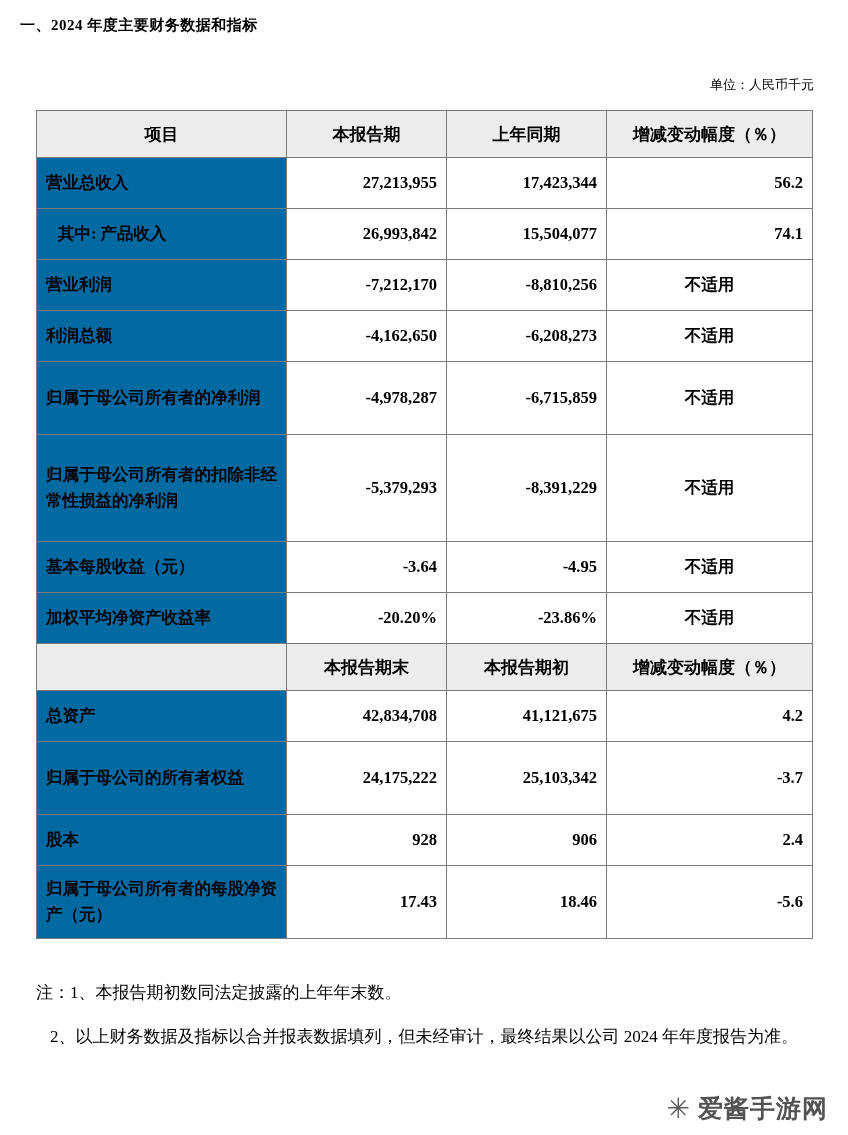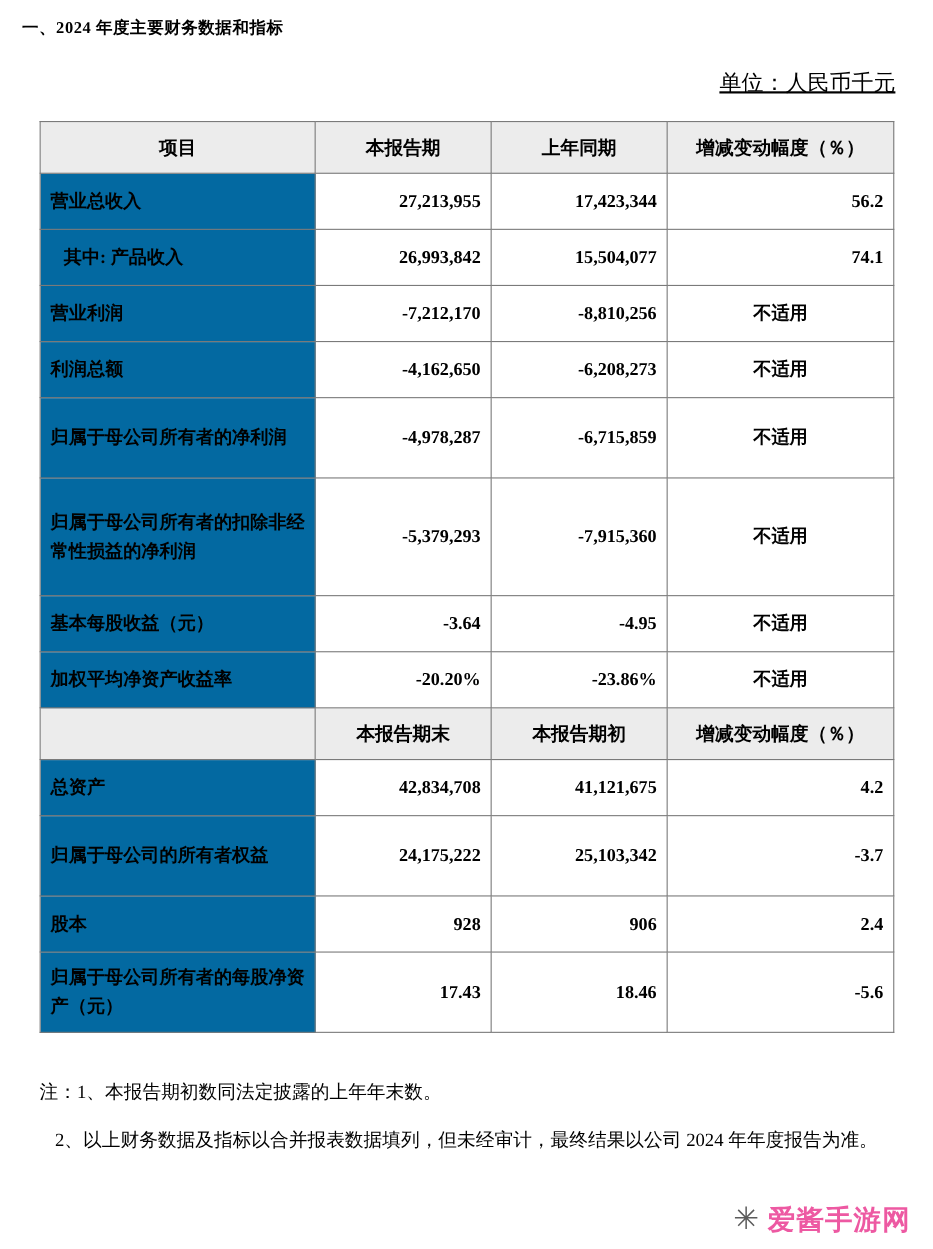--- a/index.html
+++ b/index.html
@@ -26,25 +26,24 @@
     position: absolute;
     top: 16px;
     left: 20px;
     font-size: 15px;
     font-weight: bold;
     letter-spacing: 0.5px;
     white-space: nowrap;
   }
   .unit-line {
     position: absolute;
-    top: 62px;
+    top: 76px;
     right: 34px;
-    font-size: 20px;
+    font-size: 13px;
     white-space: nowrap;
-    text-decoration: underline;
   }
   table.fin {
     position: absolute;
     top: 110px;
     left: 36px;
     width: 776px;
     border-collapse: collapse;
     table-layout: fixed;
     font-size: 16.5px;
   }
@@ -109,21 +108,21 @@
     gap: 8px;
     opacity: 0.9;
   }
   .wm-star {
     font-size: 28px;
     color: #4a4a4a;
     line-height: 1;
   }
   .wm-text {
     font-size: 25px;
-    color: #ec4899;
+    color: #404040;
     font-family: "Liberation Sans", sans-serif;
     font-weight: bold;
     letter-spacing: 1px;
   }
 </style>
 </head>
 <body>
 
 <div class="page">
 
@@ -177,21 +176,21 @@
       <tr class="r-tall">
         <td class="label-cell">归属于母公司所有者的净利润</td>
         <td class="num">-4,978,287</td>
         <td class="num">-6,715,859</td>
         <td class="na">不适用</td>
       </tr>
 
       <tr class="r-xtall">
         <td class="label-cell">归属于母公司所有者的扣除非经常性损益的净利润</td>
         <td class="num">-5,379,293</td>
-        <td class="num">-7,915,360</td>
+        <td class="num">-8,391,229</td>
         <td class="na">不适用</td>
       </tr>
 
       <tr class="r-norm">
         <td class="label-cell">基本每股收益（元）</td>
         <td class="num">-3.64</td>
         <td class="num">-4.95</td>
         <td class="na">不适用</td>
       </tr>
 

